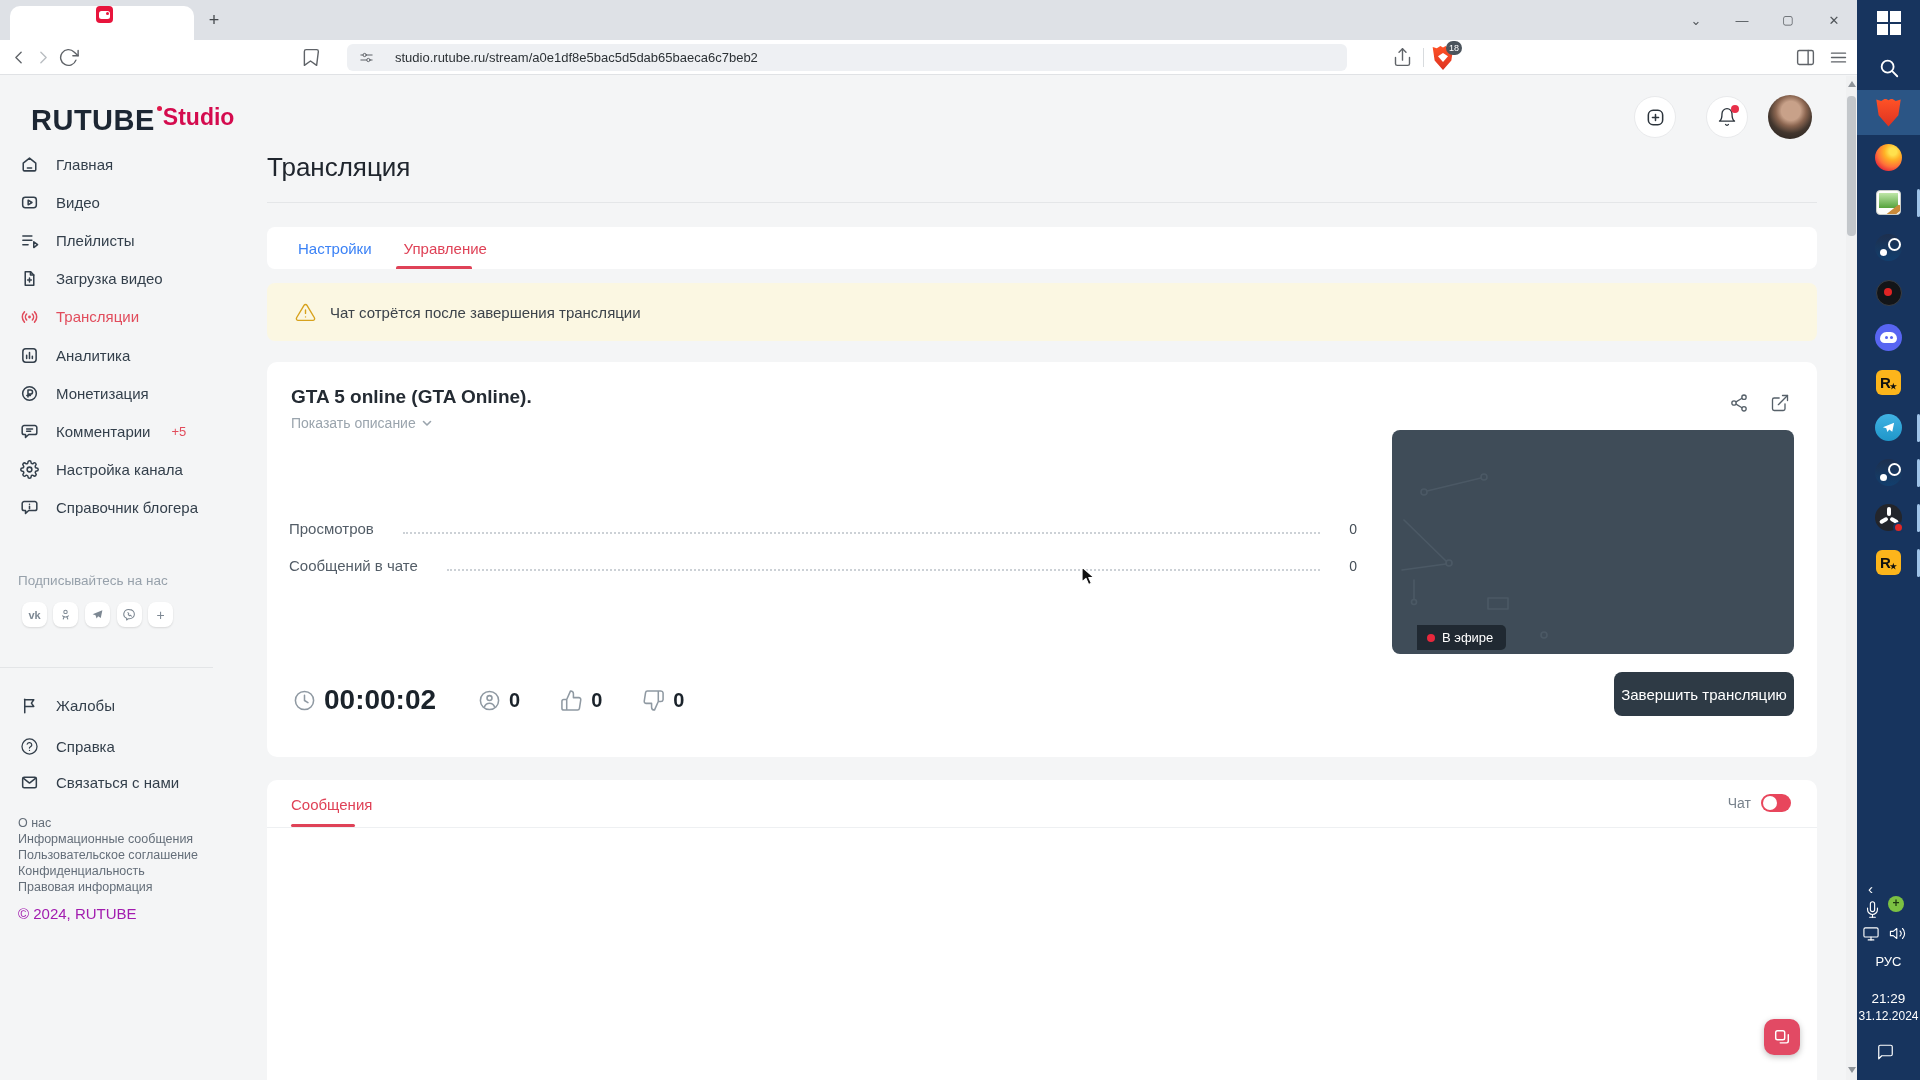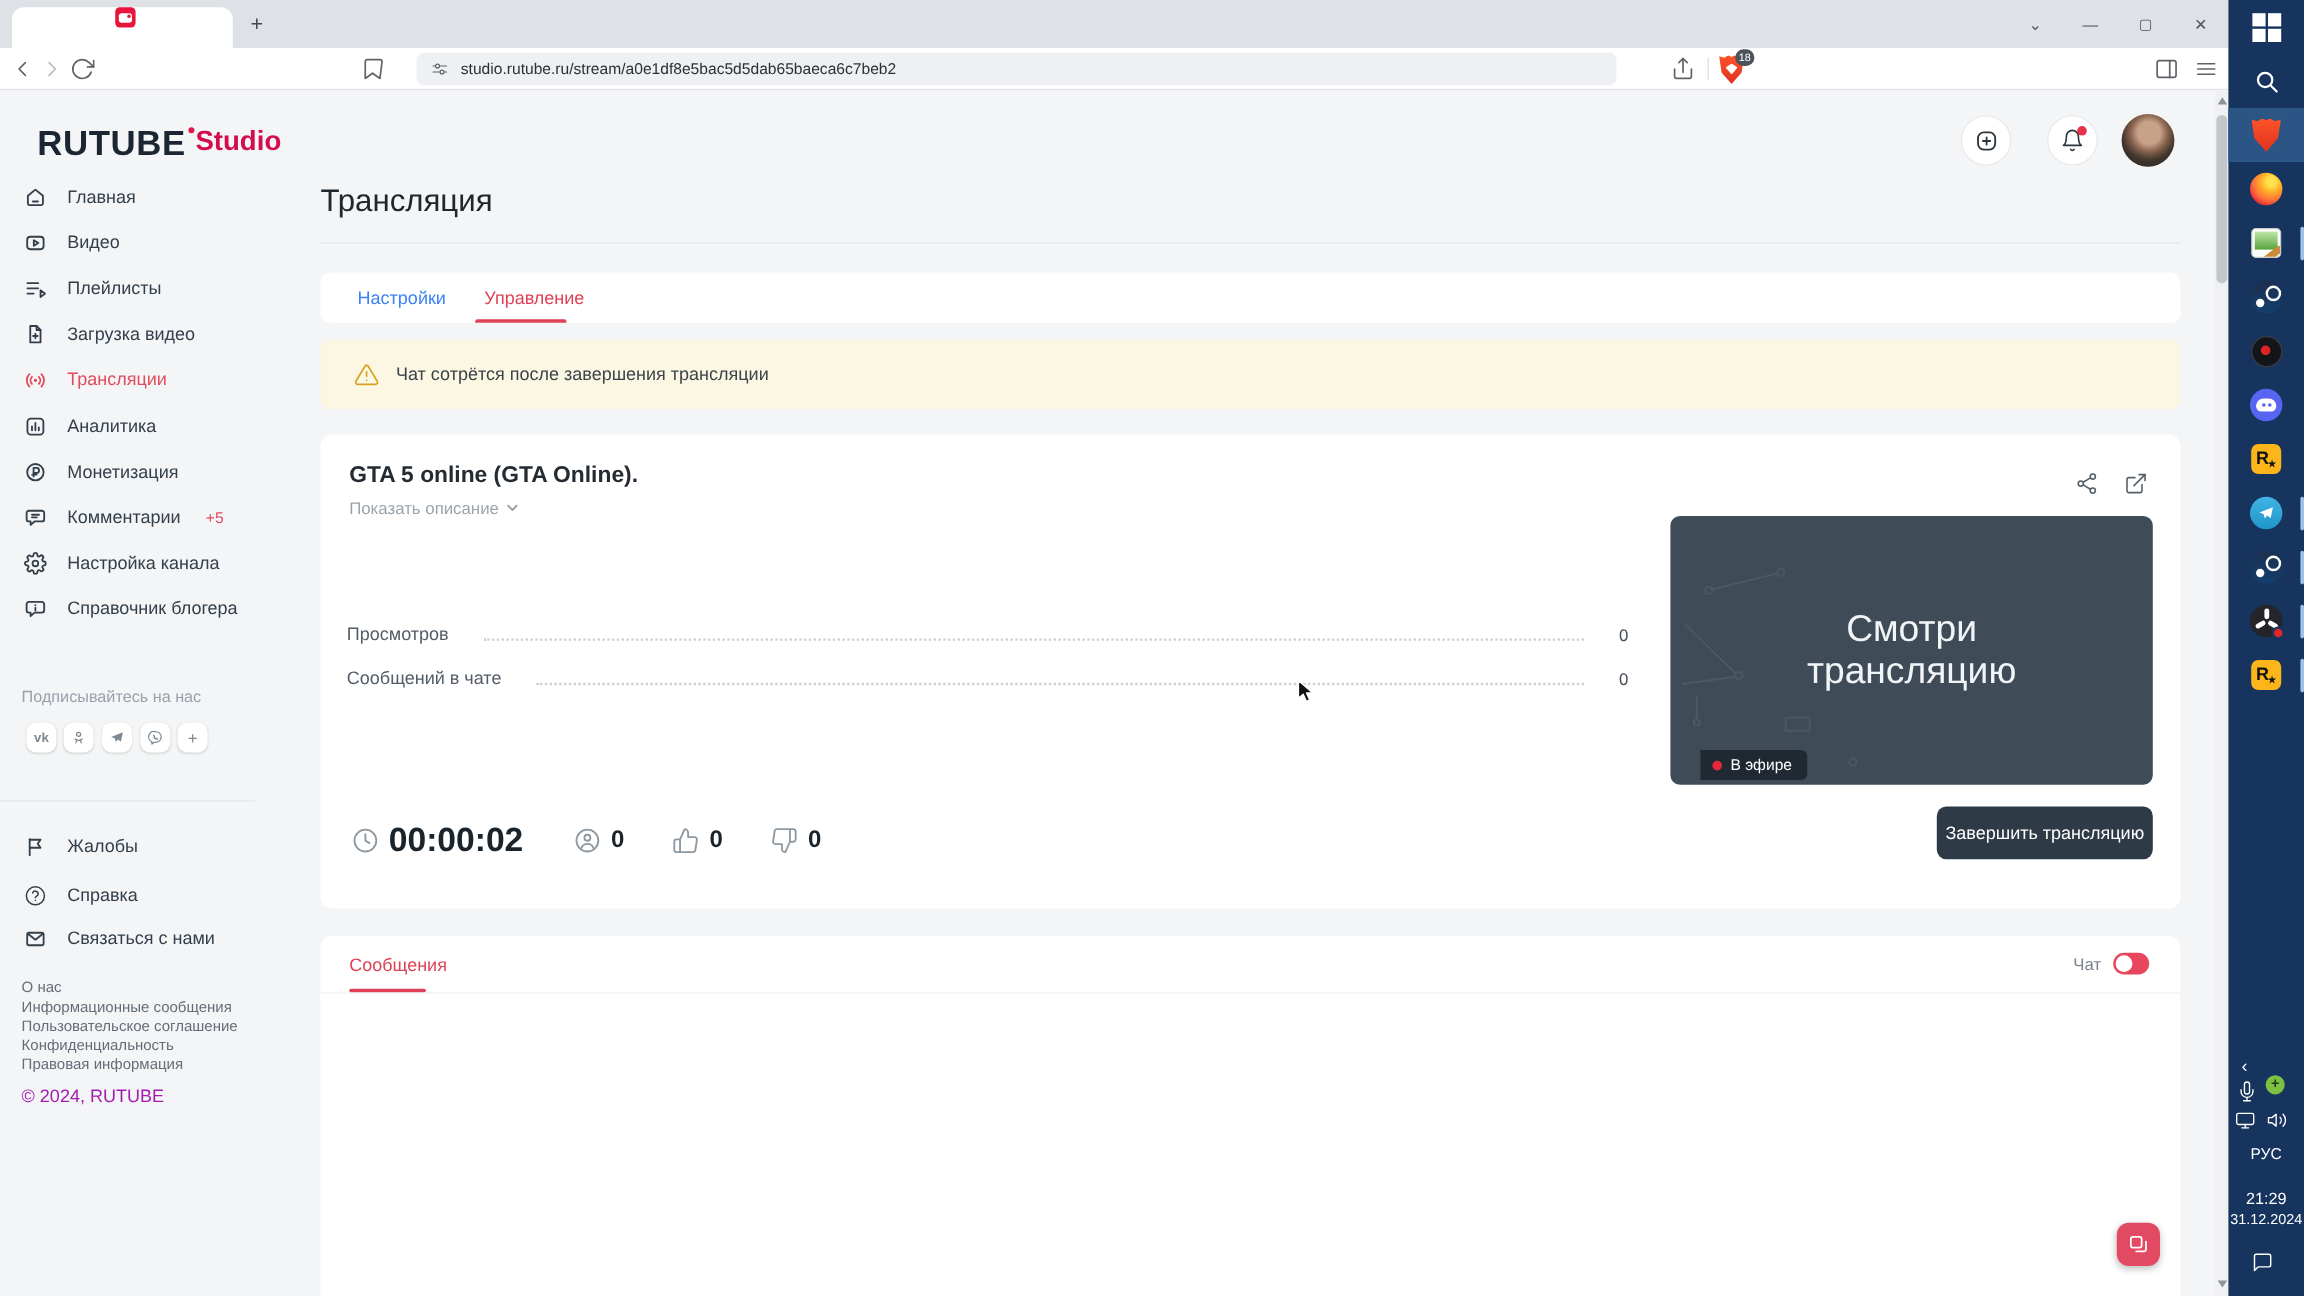--- a/index.html
+++ b/index.html
@@ -19,21 +19,21 @@
   .tab-close { font-size:13px; color:#5f6368; padding:0 3px; }
   .newtab { position:absolute; left:200px; top:8px; width:28px; height:24px; text-align:center;
             font-size:18px; line-height:24px; color:#44484d; }
   .win-controls { position:absolute; right:0; top:0; height:40px; display:flex; }
   .win-btn { width:46px; height:40px; display:flex; align-items:center; justify-content:center;
              color:#50555a; font-size:13px; }
   .toolbar { position:absolute; left:0; top:40px; width:1857px; height:35px; background:#ffffff;
              border-bottom:1px solid #e0e2e5; }
   .nav-ic { position:absolute; top:47px; width:21px; height:21px; color:#5f6368; }
   .urlbar { position:absolute; left:347px; top:44px; width:1000px; height:27px; background:#eef0f3;
-            border-radius:6px; display:flex; align-items:center; padding:0 12px; gap:10px; }
+            border-radius:6px; display:flex; align-items:center; padding:0 12px; gap:21px; }
   .url-text { font-size:13px; color:#2c3135; white-space:nowrap; }
   .tb-divider { position:absolute; left:1423px; top:48px; width:1px; height:19px; background:#d8dbde; }
   .shield { position:absolute; left:1432px; top:46px; width:22px; height:24px;
             background:linear-gradient(#ff5226,#dd3222);
             clip-path:polygon(50% 6%,62% 0%,78% 9%,97% 4%,88% 60%,50% 100%,12% 60%,3% 4%,22% 9%,38% 0%); }
   .shield::after { content:""; position:absolute; left:6px; top:7px; width:10px; height:9px; background:#fff;
             clip-path:polygon(50% 0%,100% 35%,50% 100%,0% 35%); }
   .shield-badge { position:absolute; left:1446px; top:41px; min-width:15px; height:14px; border-radius:8px;
             background:#4b545c; color:#fff; font-size:9px; line-height:14px; text-align:center; padding:0 3px; }
 
@@ -463,24 +463,20 @@
     <div class="preview">
       <svg style="position:absolute;left:0;top:0;opacity:.45;color:#5b6975" width="402" height="224" viewBox="0 0 402 224">
         <circle cx="32" cy="62" r="3"></circle>
           <circle cx="92" cy="47" r="3"></circle>
           <circle cx="57" cy="133" r="3"></circle>
         <circle cx="22" cy="172" r="2.5"></circle>
           <circle cx="152" cy="205" r="3"></circle>
         <rect x="96" y="168" width="20" height="11"></rect>
         <path d="M35 61 L89 48 M12 90 L54 131 M10 140 L54 134 M22 169 L22 150"></path>
       </svg>
-      <div class="preview-text">
-        <div>Смотри</div>
-        <div>трансляцию</div>
-      </div>
       <div class="live-badge">
         <span class="live-dot"></span>
         <span>В эфире</span>
       </div>
     </div>
 
     <div class="end-btn">
       <span>Завершить трансляцию</span>
     </div>
   </div>

